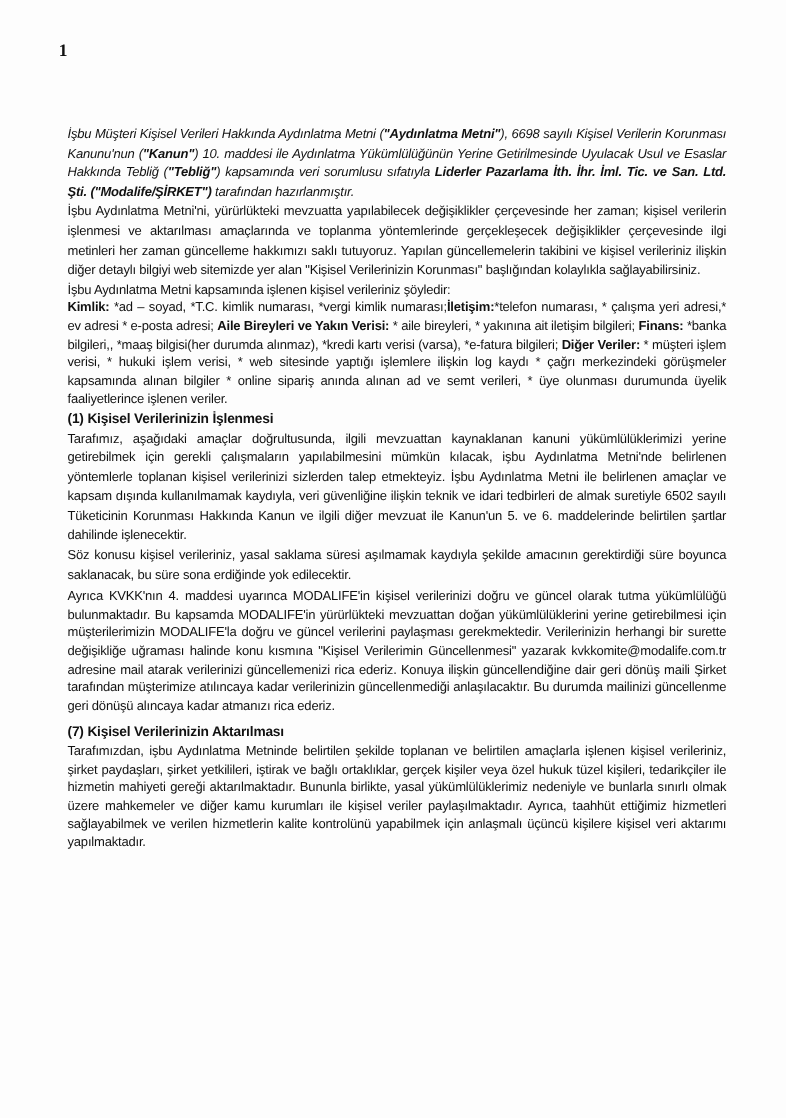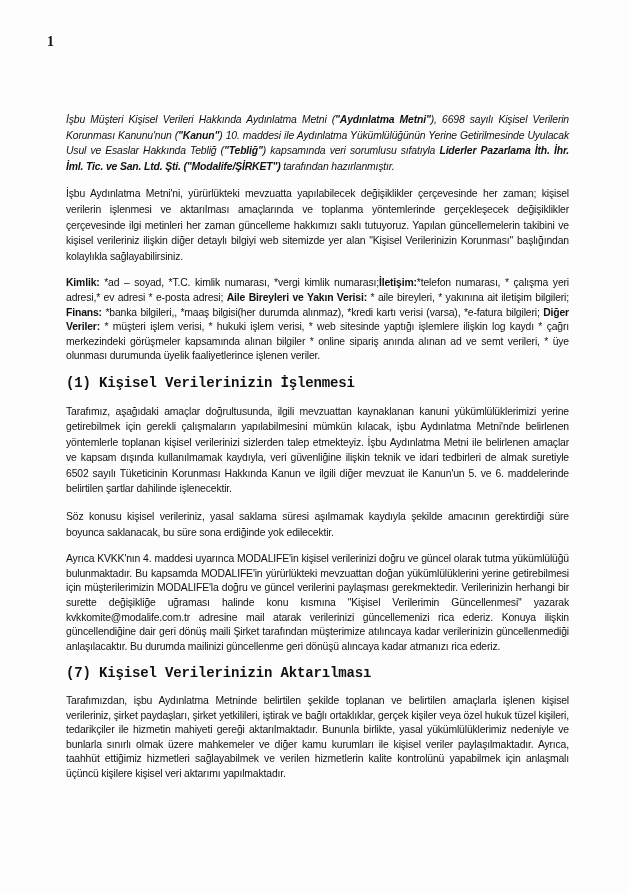--- a/index.html
+++ b/index.html
@@ -16,40 +16,41 @@
   }
   .title {
     position: absolute; left: 0; width: 629px; top: 71px;
     text-align: center; font-weight: bold; font-size: 10.2px; letter-spacing: -0.1px;
   }
   .body {
     position: absolute; left: 54px; top: 100px; width: 527px;
     font-size: 10.4px; line-height: 15.6px; text-align: justify;
     letter-spacing: -0.15px;
   }
-  .body p { margin: 12px; }
+  .body p { margin: 0; }
   .intro { font-style: italic; }
   .b { font-weight: bold; }
-  .h { font-weight: bold; font-size: 14px; margin: 0; font-family: Liberation Mono, monospace; }
+  .h { font-weight: bold; font-size: 11px; margin: 0; }
   .sp { margin-top: 3px !important; }
   .sp2 { margin-top: 6px !important; }
   .link { }
   .dense { line-height: 14.6px; }
 </style>
 </head>
 <body>
 
 <div class="page">
   <div class="page-number">1</div>
 
   <div class="body">
     <p class="intro"><span>İşbu Müşteri Kişisel Verileri Hakkında Aydınlatma Metni (</span><span class="b">"Aydınlatma Metni"</span><span>), 6698 sayılı Kişisel Verilerin Korunması Kanunu'nun (</span><span class="b">"Kanun"</span><span>) 10. maddesi ile Aydınlatma Yükümlülüğünün Yerine Getirilmesinde Uyulacak Usul ve Esaslar Hakkında Tebliğ (</span><span class="b">"Tebliğ"</span><span>) kapsamında veri sorumlusu sıfatıyla </span><span class="b">Liderler Pazarlama İth. İhr. İml. Tic. ve San. Ltd. Şti. ("Modalife/ŞİRKET")</span><span> tarafından hazırlanmıştır.</span></p>
 
     <p>İşbu Aydınlatma Metni'ni, yürürlükteki mevzuatta yapılabilecek değişiklikler çerçevesinde her zaman; kişisel verilerin işlenmesi ve aktarılması amaçlarında ve toplanma yöntemlerinde gerçekleşecek değişiklikler çerçevesinde ilgi metinleri her zaman güncelleme hakkımızı saklı tutuyoruz. Yapılan güncellemelerin takibini ve kişisel verileriniz ilişkin diğer detaylı bilgiyi web sitemizde yer alan "Kişisel Verilerinizin Korunması" başlığından kolaylıkla sağlayabilirsiniz.</p>
 
+    <p>İşbu Aydınlatma Metni kapsamında işlenen kişisel verileriniz şöyledir:</p>
 
     <p class="dense"><span class="b">Kimlik:</span><span> *ad – soyad, *T.C. kimlik numarası, *vergi kimlik numarası;</span><span class="b">İletişim:</span><span>*telefon numarası, * çalışma yeri adresi,* ev adresi * e-posta adresi; </span><span class="b">Aile Bireyleri ve Yakın Verisi:</span><span> * aile bireyleri, * yakınına ait iletişim bilgileri; </span><span class="b">Finans:</span><span> *banka bilgileri,, *maaş bilgisi(her durumda alınmaz), *kredi kartı verisi (varsa), *e-fatura bilgileri; </span><span class="b">Diğer Veriler:</span><span> * müşteri işlem verisi, * hukuki işlem verisi, * web sitesinde yaptığı işlemlere ilişkin log kaydı * çağrı merkezindeki görüşmeler kapsamında alınan bilgiler * online sipariş anında alınan ad ve semt verileri, * üye olunması durumunda üyelik faaliyetlerince işlenen veriler.</span></p>
 
     <p class="h">(1) Kişisel Verilerinizin İşlenmesi</p>
     <p>Tarafımız, aşağıdaki amaçlar doğrultusunda, ilgili mevzuattan kaynaklanan kanuni yükümlülüklerimizi yerine getirebilmek için gerekli çalışmaların yapılabilmesini mümkün kılacak, işbu Aydınlatma Metni'nde belirlenen yöntemlerle toplanan kişisel verilerinizi sizlerden talep etmekteyiz. İşbu Aydınlatma Metni ile belirlenen amaçlar ve kapsam dışında kullanılmamak kaydıyla, veri güvenliğine ilişkin teknik ve idari tedbirleri de almak suretiyle 6502 sayılı Tüketicinin Korunması Hakkında Kanun ve ilgili diğer mevzuat ile Kanun'un 5. ve 6. maddelerinde belirtilen şartlar dahilinde işlenecektir.</p>
     <p>Söz konusu kişisel verileriniz, yasal saklama süresi aşılmamak kaydıyla şekilde amacının gerektirdiği süre boyunca saklanacak, bu süre sona erdiğinde yok edilecektir.</p>
     <p class="sp dense"><span>Ayrıca KVKK'nın 4. maddesi uyarınca MODALIFE'in kişisel verilerinizi doğru ve güncel olarak tutma yükümlülüğü bulunmaktadır. Bu kapsamda MODALIFE'in yürürlükteki mevzuattan doğan yükümlülüklerini yerine getirebilmesi için müşterilerimizin MODALIFE'la doğru ve güncel verilerini paylaşması gerekmektedir. Verilerinizin herhangi bir surette değişikliğe uğraması halinde konu kısmına "Kişisel Verilerimin Güncellenmesi" yazarak </span><span class="link">kvkkomite@modalife.com.tr</span><span> adresine mail atarak verilerinizi güncellemenizi rica ederiz. Konuya ilişkin güncellendiğine dair geri dönüş maili Şirket tarafından müşterimize atılıncaya kadar verilerinizin güncellenmediği anlaşılacaktır. Bu durumda mailinizi güncellenme geri dönüşü alıncaya kadar atmanızı rica ederiz.</span></p>
 
     <p class="h sp2">(7) Kişisel Verilerinizin Aktarılması</p>
     <p class="dense">Tarafımızdan, işbu Aydınlatma Metninde belirtilen şekilde toplanan ve belirtilen amaçlarla işlenen kişisel verileriniz, şirket paydaşları, şirket yetkilileri, iştirak ve bağlı ortaklıklar, gerçek kişiler veya özel hukuk tüzel kişileri, tedarikçiler ile hizmetin mahiyeti gereği aktarılmaktadır. Bununla birlikte, yasal yükümlülüklerimiz nedeniyle ve bunlarla sınırlı olmak üzere mahkemeler ve diğer kamu kurumları ile kişisel veriler paylaşılmaktadır. Ayrıca, taahhüt ettiğimiz hizmetleri sağlayabilmek ve verilen hizmetlerin kalite kontrolünü yapabilmek için anlaşmalı üçüncü kişilere kişisel veri aktarımı yapılmaktadır.</p>

